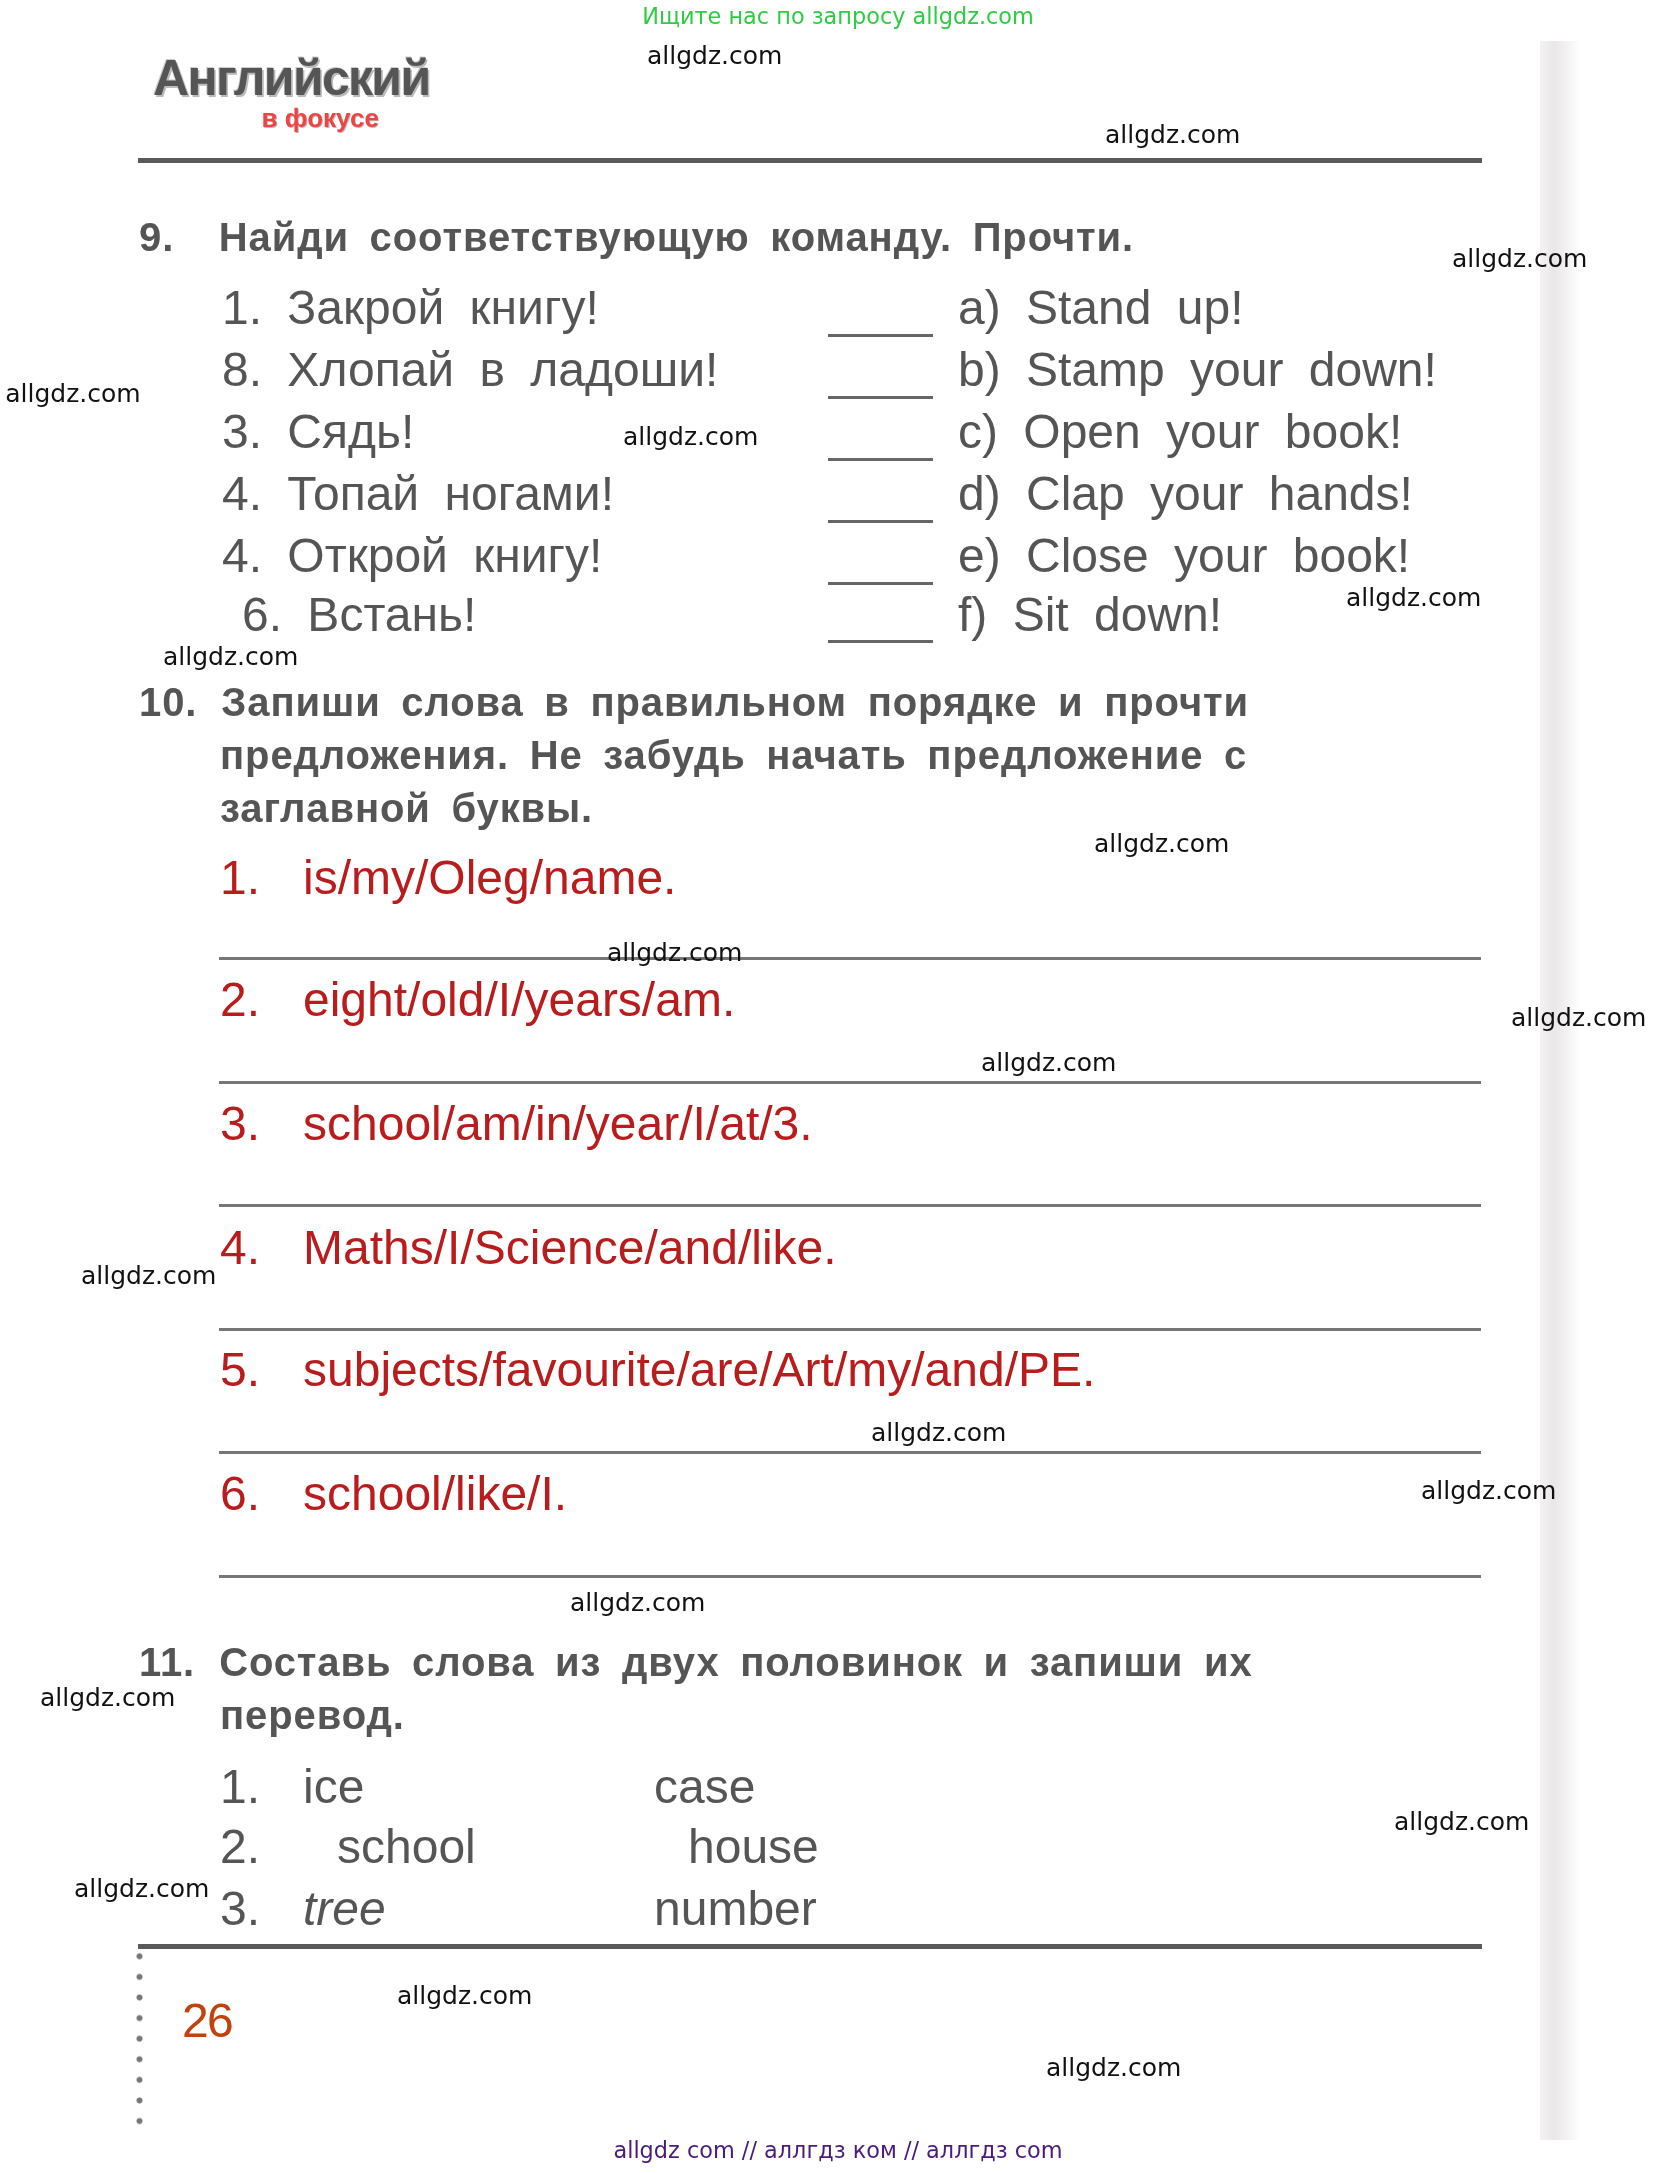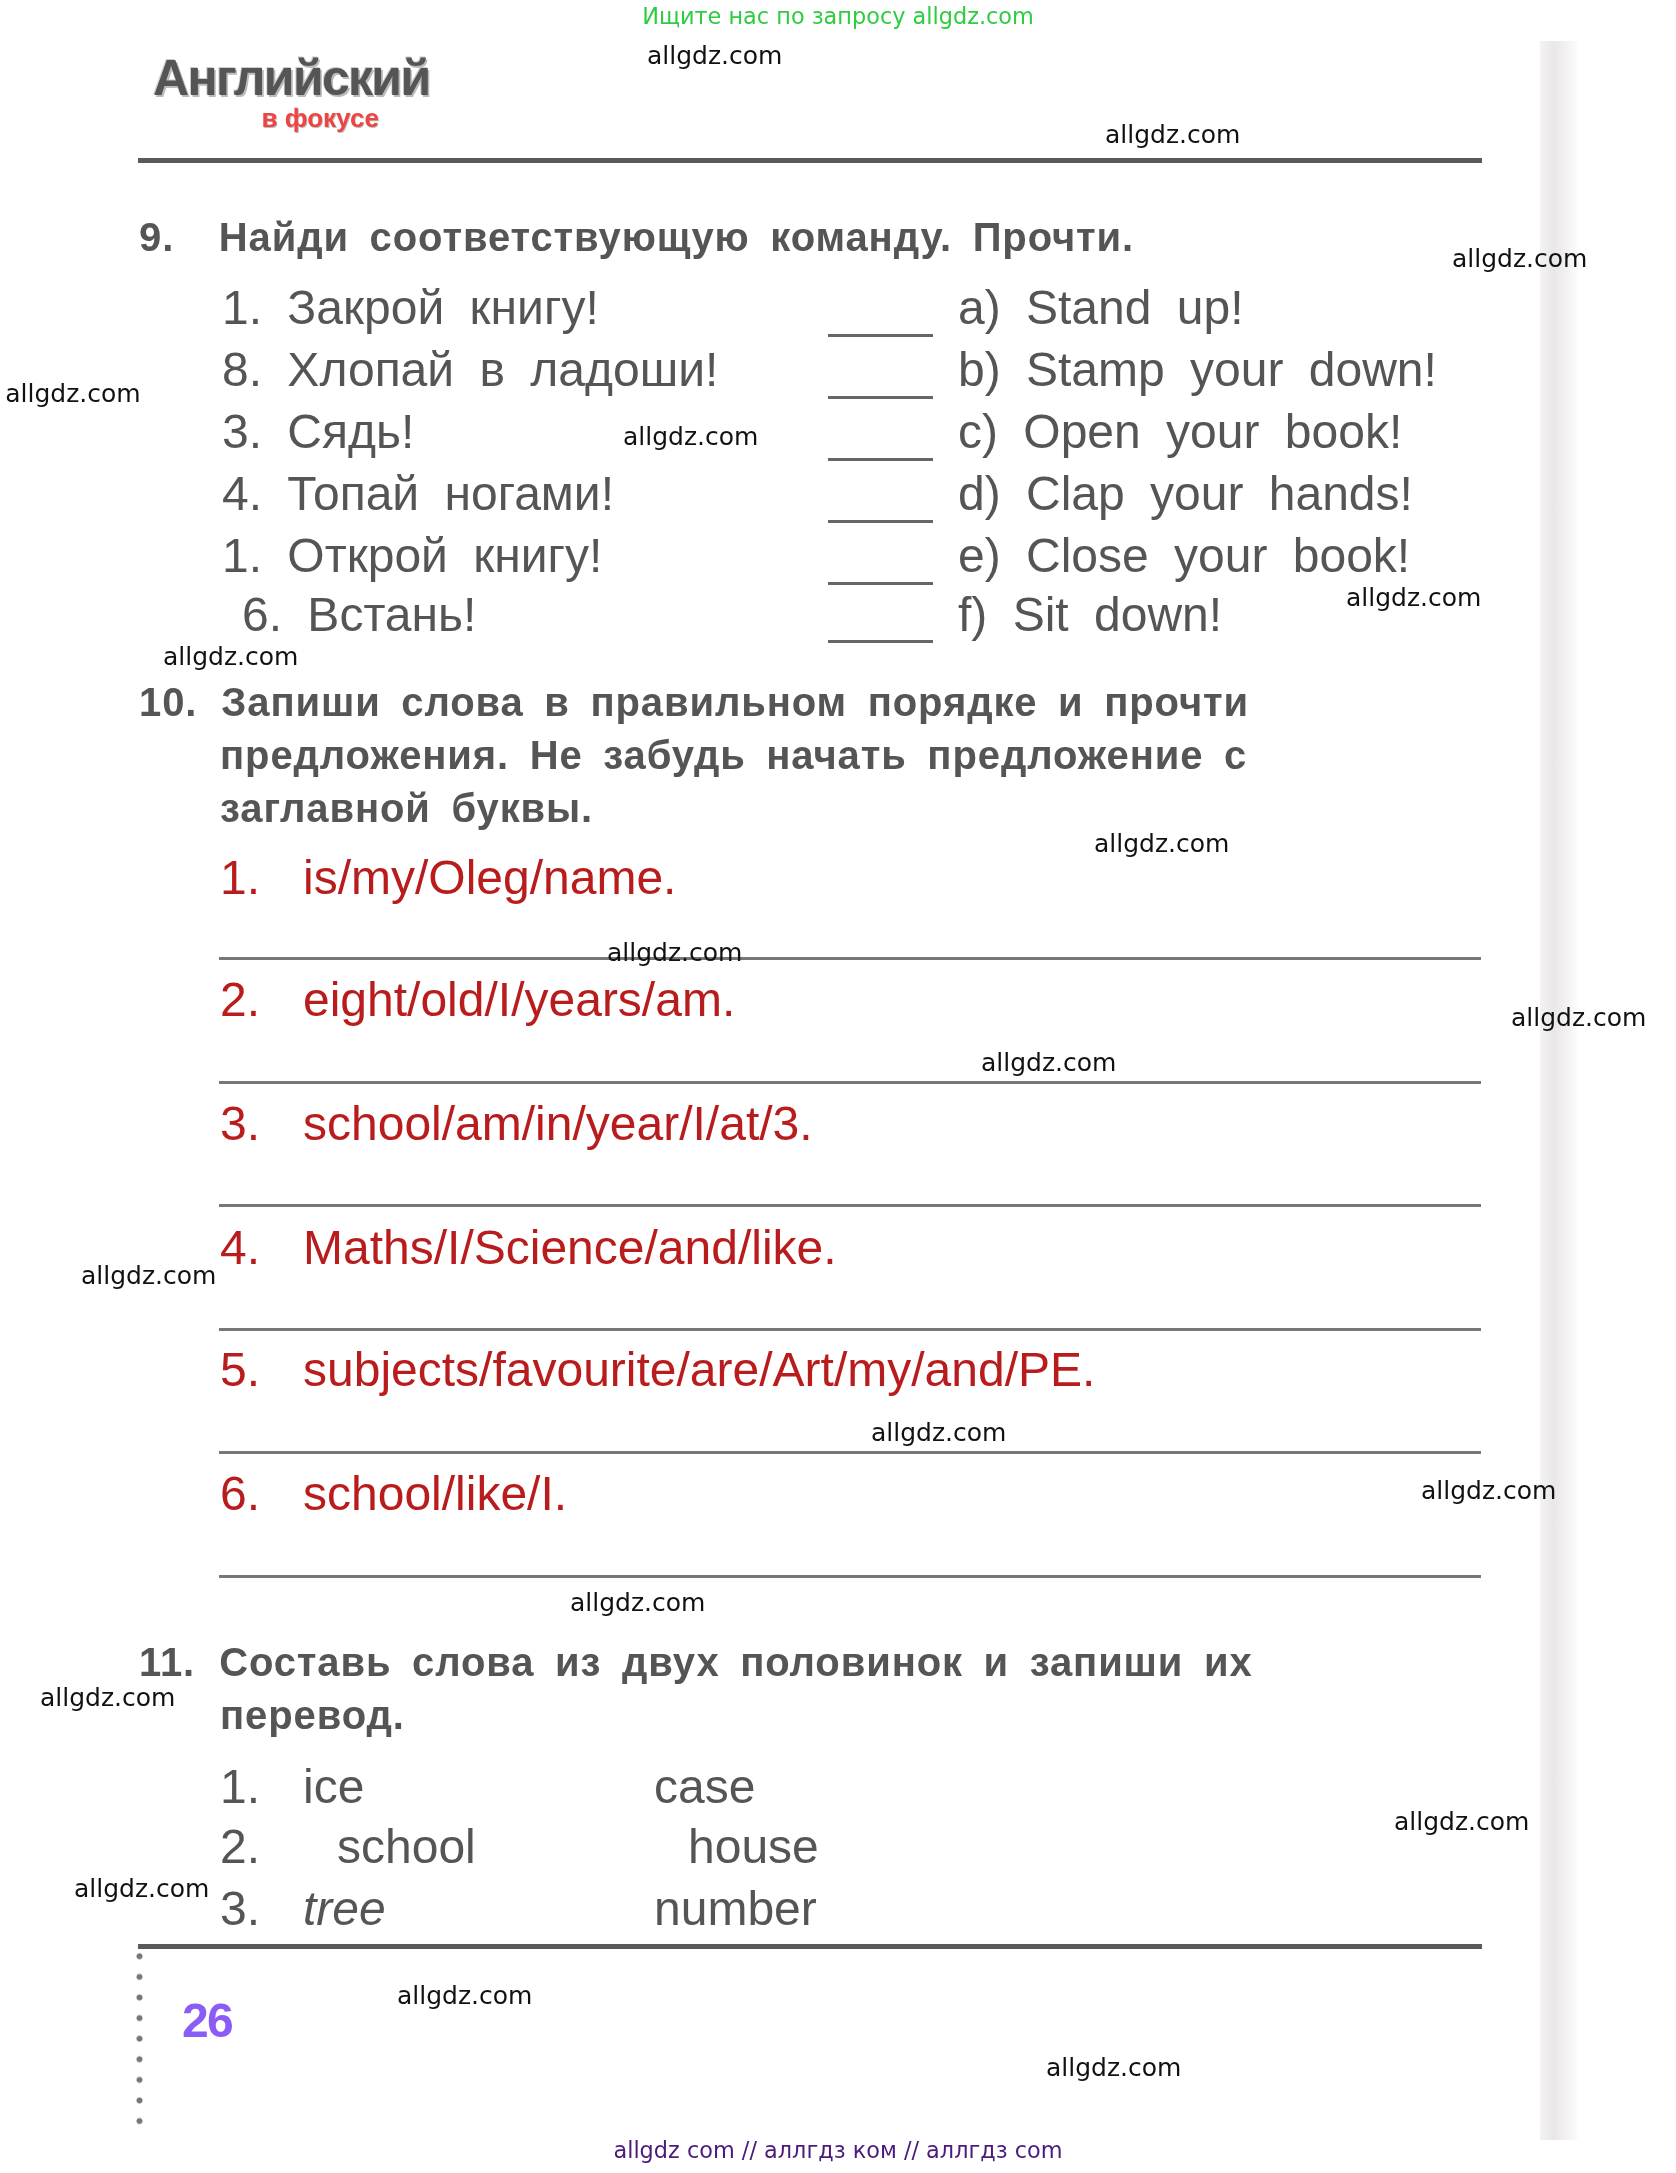--- a/index.html
+++ b/index.html
@@ -21,21 +21,21 @@
   .foot-rule { top:1944px; height:5.2px; }
   .heading { font-weight:bold; font-size:40px; color:#555; letter-spacing:0.9px; word-spacing:8.6px; }
   .item { font-size:48px; color:#555; word-spacing:12px; }
   .blank { position:absolute; left:828px; width:105px; height:2.6px; background:#666; }
   .answer-line { position:absolute; left:219px; width:1262px; height:2.6px; background:#777; }
   .sent { font-size:48px; color:#b91c1c; }
   .sent .n { display:inline-block; width:83px; }
   .pair { font-size:48px; color:#555; }
   .dots { position:absolute; left:136px; top:1946px; width:6.9px; height:185px;
     background:radial-gradient(circle, #777 2.6px, transparent 3.4px) 0 0/6.9px 20.6px repeat-y; }
-  .pagenum { left:182px; top:1993px; font-weight:bold; font-size:48px; color:#8b5cf6; letter-spacing:-1.7px; }
+  .pagenum { left:182px; top:1993px; font-weight:normal; font-size:48px; color:#c2410c; letter-spacing:-1.7px; }
 </style>
 </head>
 <body>
 
 <div class="page-shadow"></div>
 
 <div class="abs banner" style="color:#2ecc40;">Ищите нас по запросу allgdz.com</div>
 
 <div class="abs logo">
   <div class="big">Английский</div>
@@ -46,21 +46,21 @@
 
 <div class="abs heading" style="left:139px; top:215px;">
   <span>9.</span>
   <span style="margin-left:24px;">Найди соответствующую команду. Прочти.</span>
 </div>
 
 <div class="abs item" style="left:222px; top:280px;">1. Закрой книгу!</div>
 <div class="abs item" style="left:222px; top:342px;">8. Хлопай в ладоши!</div>
 <div class="abs item" style="left:222px; top:404px;">3. Сядь!</div>
 <div class="abs item" style="left:222px; top:466px;">4. Топай ногами!</div>
-<div class="abs item" style="left:222px; top:528px;">1. Открой книгу!</div>
+<div class="abs item" style="left:222px; top:528px;">4. Открой книгу!</div>
 <div class="abs item" style="left:222px; top:587px;margin-left:20px;">6. Встань!</div>
 
 <div class="blank" style="top:334px;"></div>
 <div class="blank" style="top:396px;"></div>
 <div class="blank" style="top:458px;"></div>
 <div class="blank" style="top:520px;"></div>
 <div class="blank" style="top:582px;"></div>
 <div class="blank" style="top:640px;"></div>
 
 <div class="abs item" style="left:958px; top:280px;">a) Stand up!</div>

